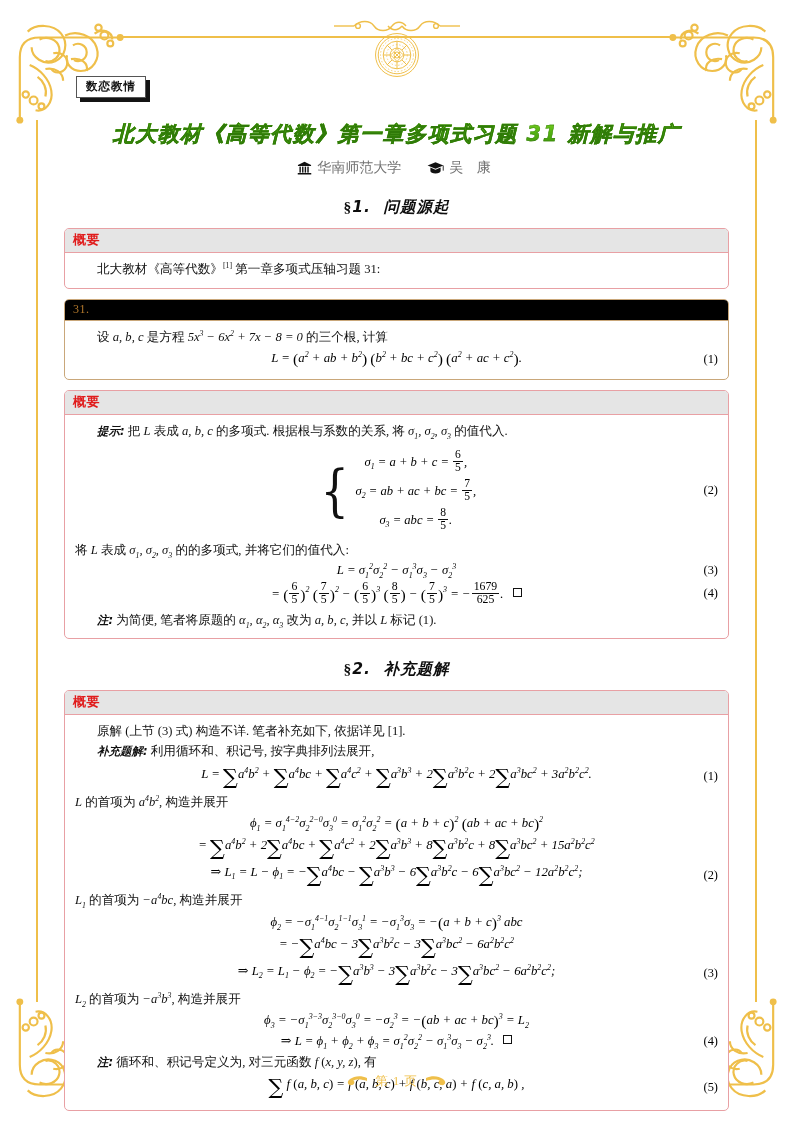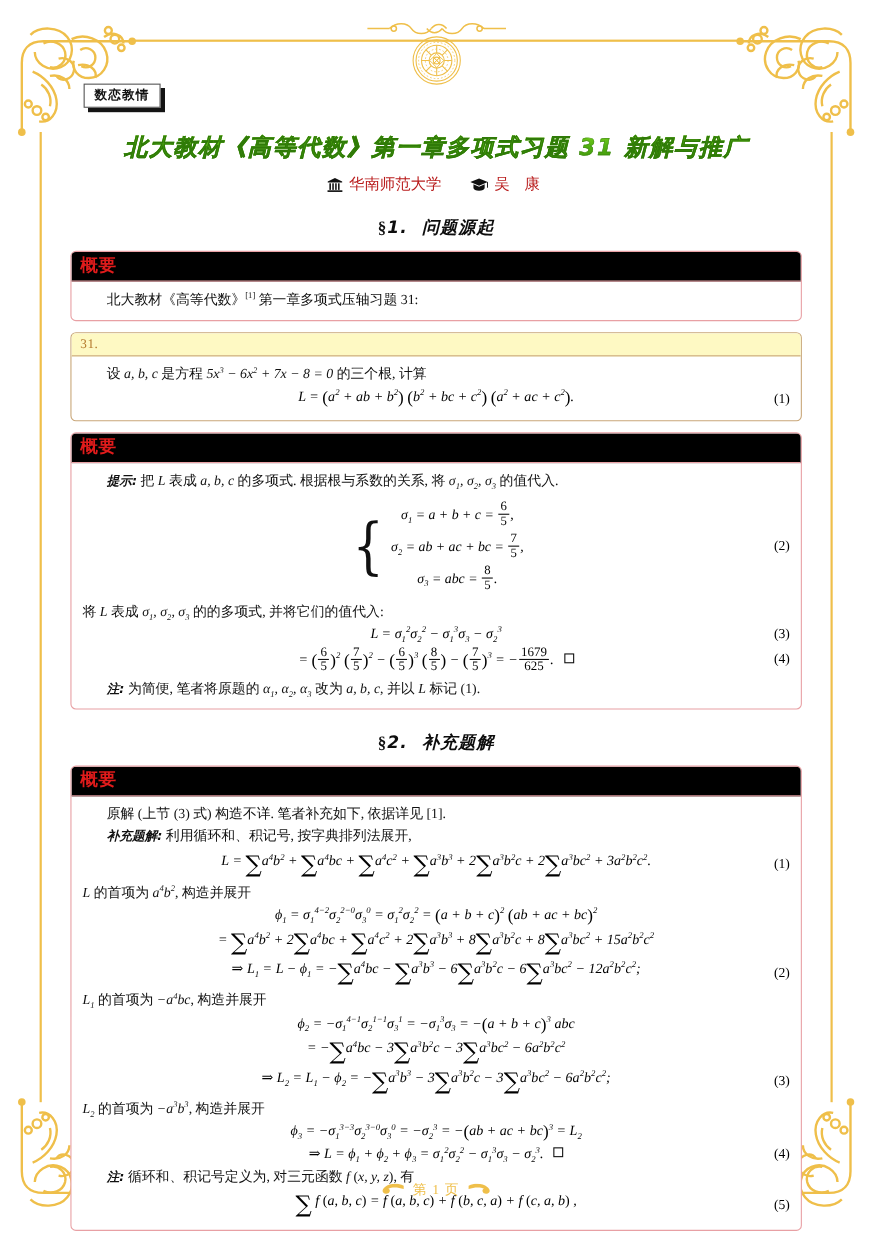--- a/index.html
+++ b/index.html
@@ -83,21 +83,21 @@
     background-clip: text;
     color: transparent;
     -webkit-text-stroke: 0.4px #2f7a08;
     line-height: 1.35;
   }
 
   .byline {
     margin-top: 11px;
     text-align: right;
     font-size: 14px;
-    color: #b91c1c;
+    color: #737373;
     display: flex;
     align-items: center;
     justify-content: center;
     gap: 6px;
   }
   .byline .seg { display: inline-flex; align-items: center; gap: 5px; }
   .byline .gap { display: inline-block; width: 14px; }
   .byline svg { display: block; }
   .author-name { letter-spacing: 5px; }
 
@@ -116,34 +116,34 @@
 
   
   .tbox {
     border: 1.1px solid #E8A0A4;
     border-radius: 5px;
     margin-bottom: 10px;
     overflow: hidden;
     background: #fff;
   }
   .tbox-head {
-    background: #000000;
+    background: #e5e5e5;
     border-bottom: 1.1px solid #E8A0A4;
     padding: 2px 8px 3px 8px;
     font-family: Liberation Mono, monospace;
     font-weight: bold;
-    font-size: 16px;
+    font-size: 13px;
     color: #E01B1B;
     letter-spacing: 0.5px;
   }
   .tbox-body { padding: 6px 10px 8px 10px; }
 
   .tbox-tan { border-color: #C9A77A; }
   .tbox-tan .tbox-head {
-    background: #fef9c3;
+    background: #000000;
     border-bottom-color: #C9A77A;
     color: #B4792C;
     font-family: "Liberation Serif", serif;
     font-weight: normal;
     font-size: 12px;
   }
 
   
   .ln {
     font-size: 12.6px;

